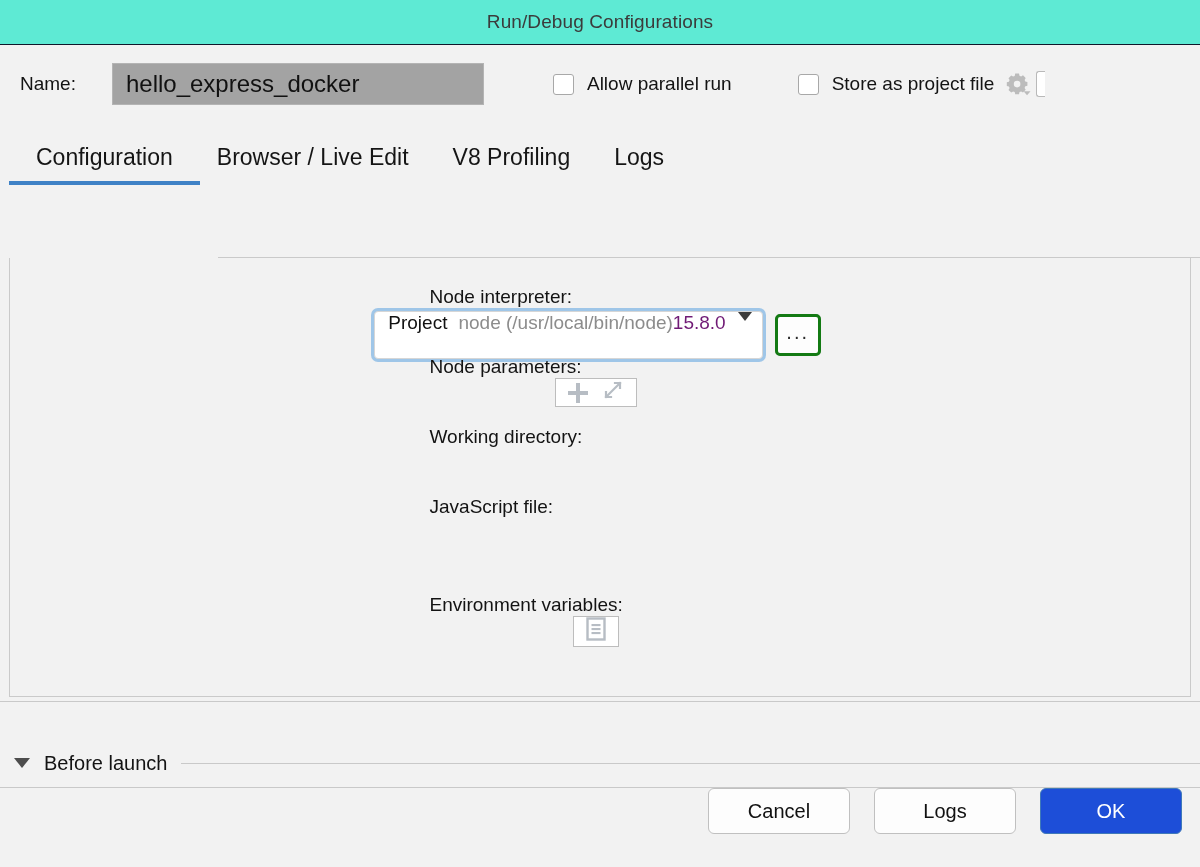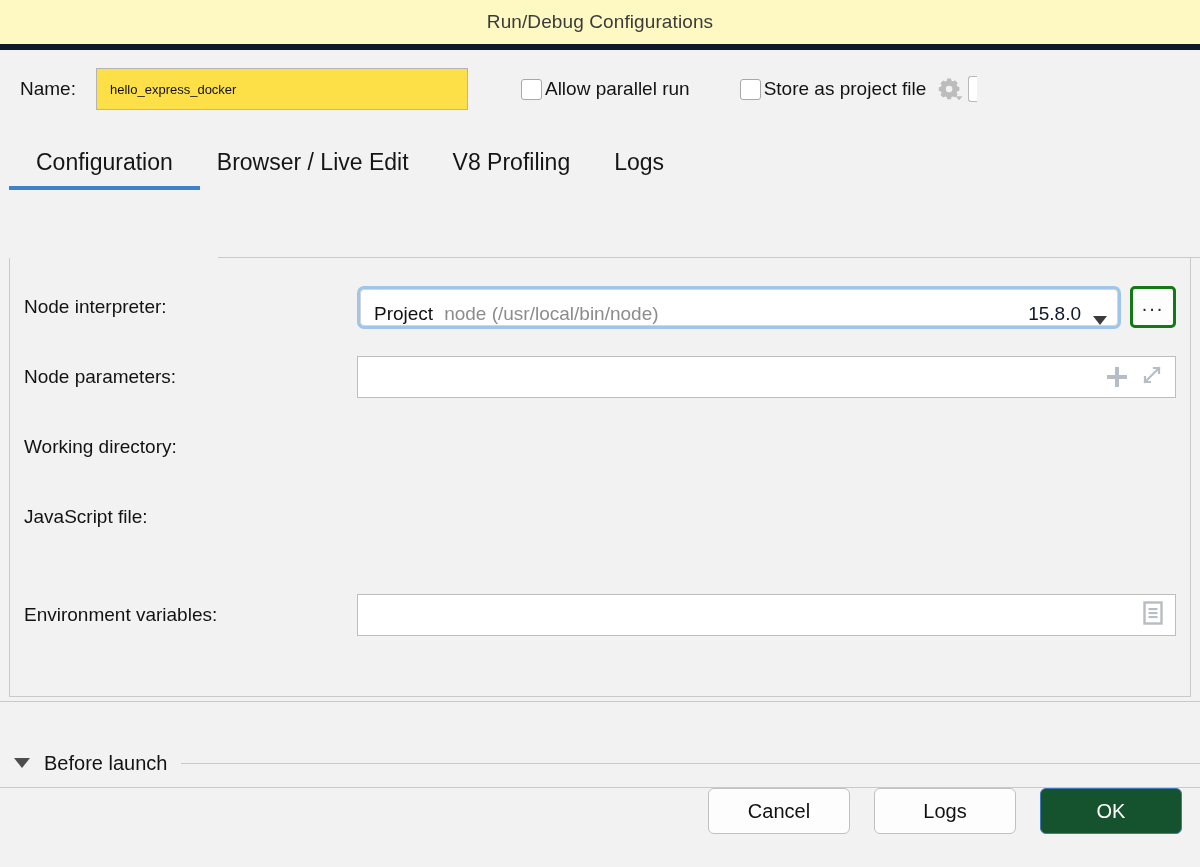--- a/index.html
+++ b/index.html
@@ -16,73 +16,74 @@
     position: relative;
     -webkit-font-smoothing: antialiased;
   }
 
   
   .titlebar {
     height: 44px;
     display: flex;
     align-items: center;
     justify-content: center;
-    border-bottom: 6px solid #0f172a;
-    background: #fef9c3;
+    border-bottom: 1px solid #0f172a;
+    background: #5eead4;
   }
   .titlebar .title {
     font-size: 19px;
     color: #3b3b3b;
     letter-spacing: .1px;
   }
 
   
   .namerow {
     height: 78px;
     display: flex;
     align-items: center;
     padding: 0 14px 0 20px;
     box-sizing: border-box;
+    gap: 16px;
   }
   .namerow .lbl {
     font-size: 19px;
     color: #131313;
     margin-right: 20px;
   }
   .name-input {
     width: 372px;
     height: 42px;
     box-sizing: border-box;
-    background: #fde047;
+    background: #a3a3a3;
     border: 1px solid #b4b4b4;
     display: flex;
     align-items: center;
     padding: 0 13px;
-    font-size: 13px;
+    font-size: 24px;
     color: #111;
   }
 
   .cbgroup {
     display: flex;
     align-items: center;
     margin-left: 53px;
   }
   .cbgroup.second { margin-left: 50px; }
   .checkbox {
     width: 21px;
     height: 21px;
     box-sizing: border-box;
     border: 1.5px solid #a8a8a8;
     border-radius: 3px;
     background: #fff;
     flex: none;
   }
   .cbgroup .cblabel {
     font-size: 19px;
-    margin-left: 3px;
+    margin-left: 13px;
     color: #131313;
     white-space: nowrap;
   }
 
   .gear-wrap {
     margin-left: 12px;
     position: relative;
     width: 26px;
     height: 24px;
     flex: none;
@@ -143,21 +144,22 @@
     top: 257px;
     height: 1px;
     background: #cacaca;
   }
 
   .row {
     display: flex;
     align-items: center;
     height: 42px;
     margin-left: 14px;
-    margin-right: 14px;
+    margin-right: 22px;
+    flex-direction: column;
   }
   .row .rlabel {
     font-size: 19px;
     color: #131313;
     width: 333px;
     flex: none;
     white-space: nowrap;
   }
   .field {
     flex: 1;
@@ -183,33 +185,33 @@
   .combo-ring {
     flex: 1;
     padding: 3px;
     border-radius: 7px;
     background: #9fc6e8;
     box-sizing: border-box;
     display: flex;
   }
   .combo {
     flex: 1;
-    height: 37px;
+    height: 48px;
     box-sizing: border-box;
     background: #fff;
     border: 1px solid #d6d6d6;
     border-radius: 4px;
     display: flex;
-    align-items: flex-end;
+    align-items: flex-start;
     padding: 0 10px 0 13px;
     font-size: 19px;
   }
   .combo .sel { color: #111; }
   .combo .path { color: #8c8c8c; margin-left: 11px; flex: 1; white-space: nowrap; }
-  .combo .ver  { color: #0f172a; margin-right: 12px; }
+  .combo .ver  { color: #701a75; margin-right: 12px; }
   .caret {
     width: 0; height: 0;
     border-left: 7px solid transparent;
     border-right: 7px solid transparent;
     border-top: 9px solid #3c3c3c;
     flex: none;
   }
   .ellipsis-btn {
     margin-left: 9px;
     width: 46px;
@@ -309,21 +311,21 @@
     border-radius: 6px;
     border: 1px solid #c0c0c0;
     background: #fdfdfd;
     display: flex;
     align-items: center;
     justify-content: center;
     font-size: 20px;
     color: #111;
   }
   .btn.primary {
-    background: #14532d;
+    background: #1d4ed8;
     border-color: #3f79b9;
     color: #ffffff;
   }
 </style>
 </head>
 <body>
 
 <div class="titlebar">
   <div class="title">Run/Debug Configurations</div>
 </div>

